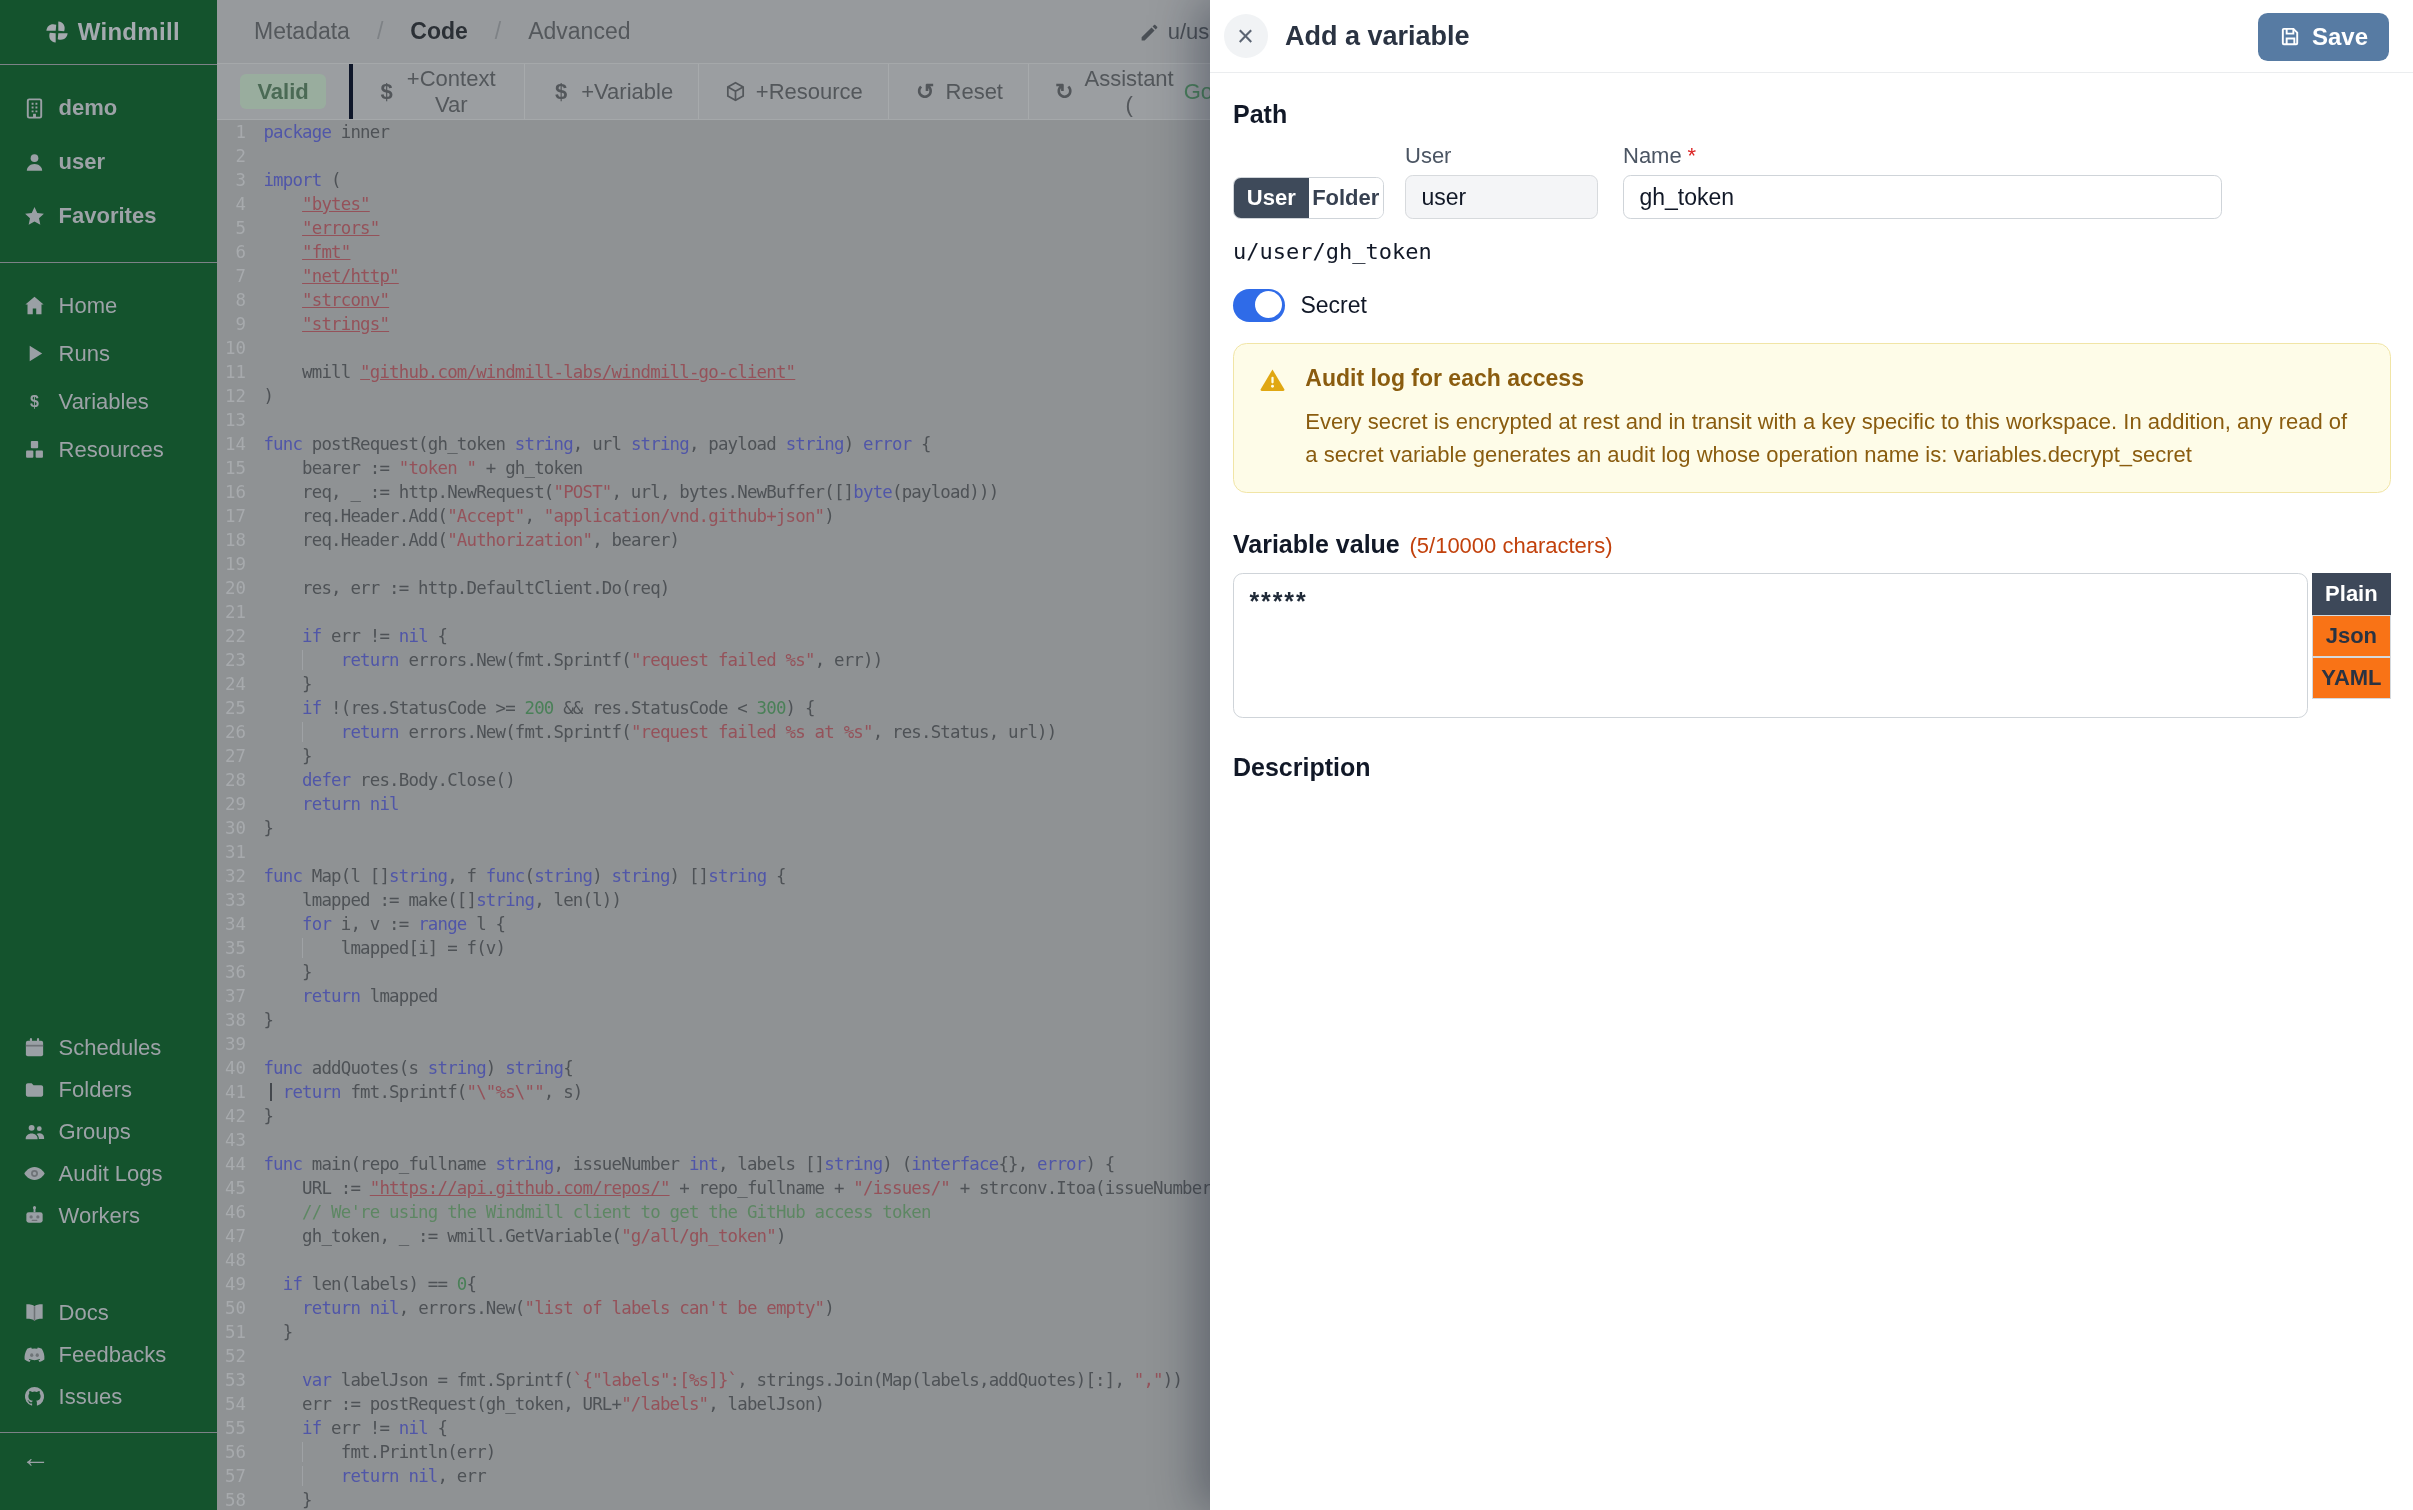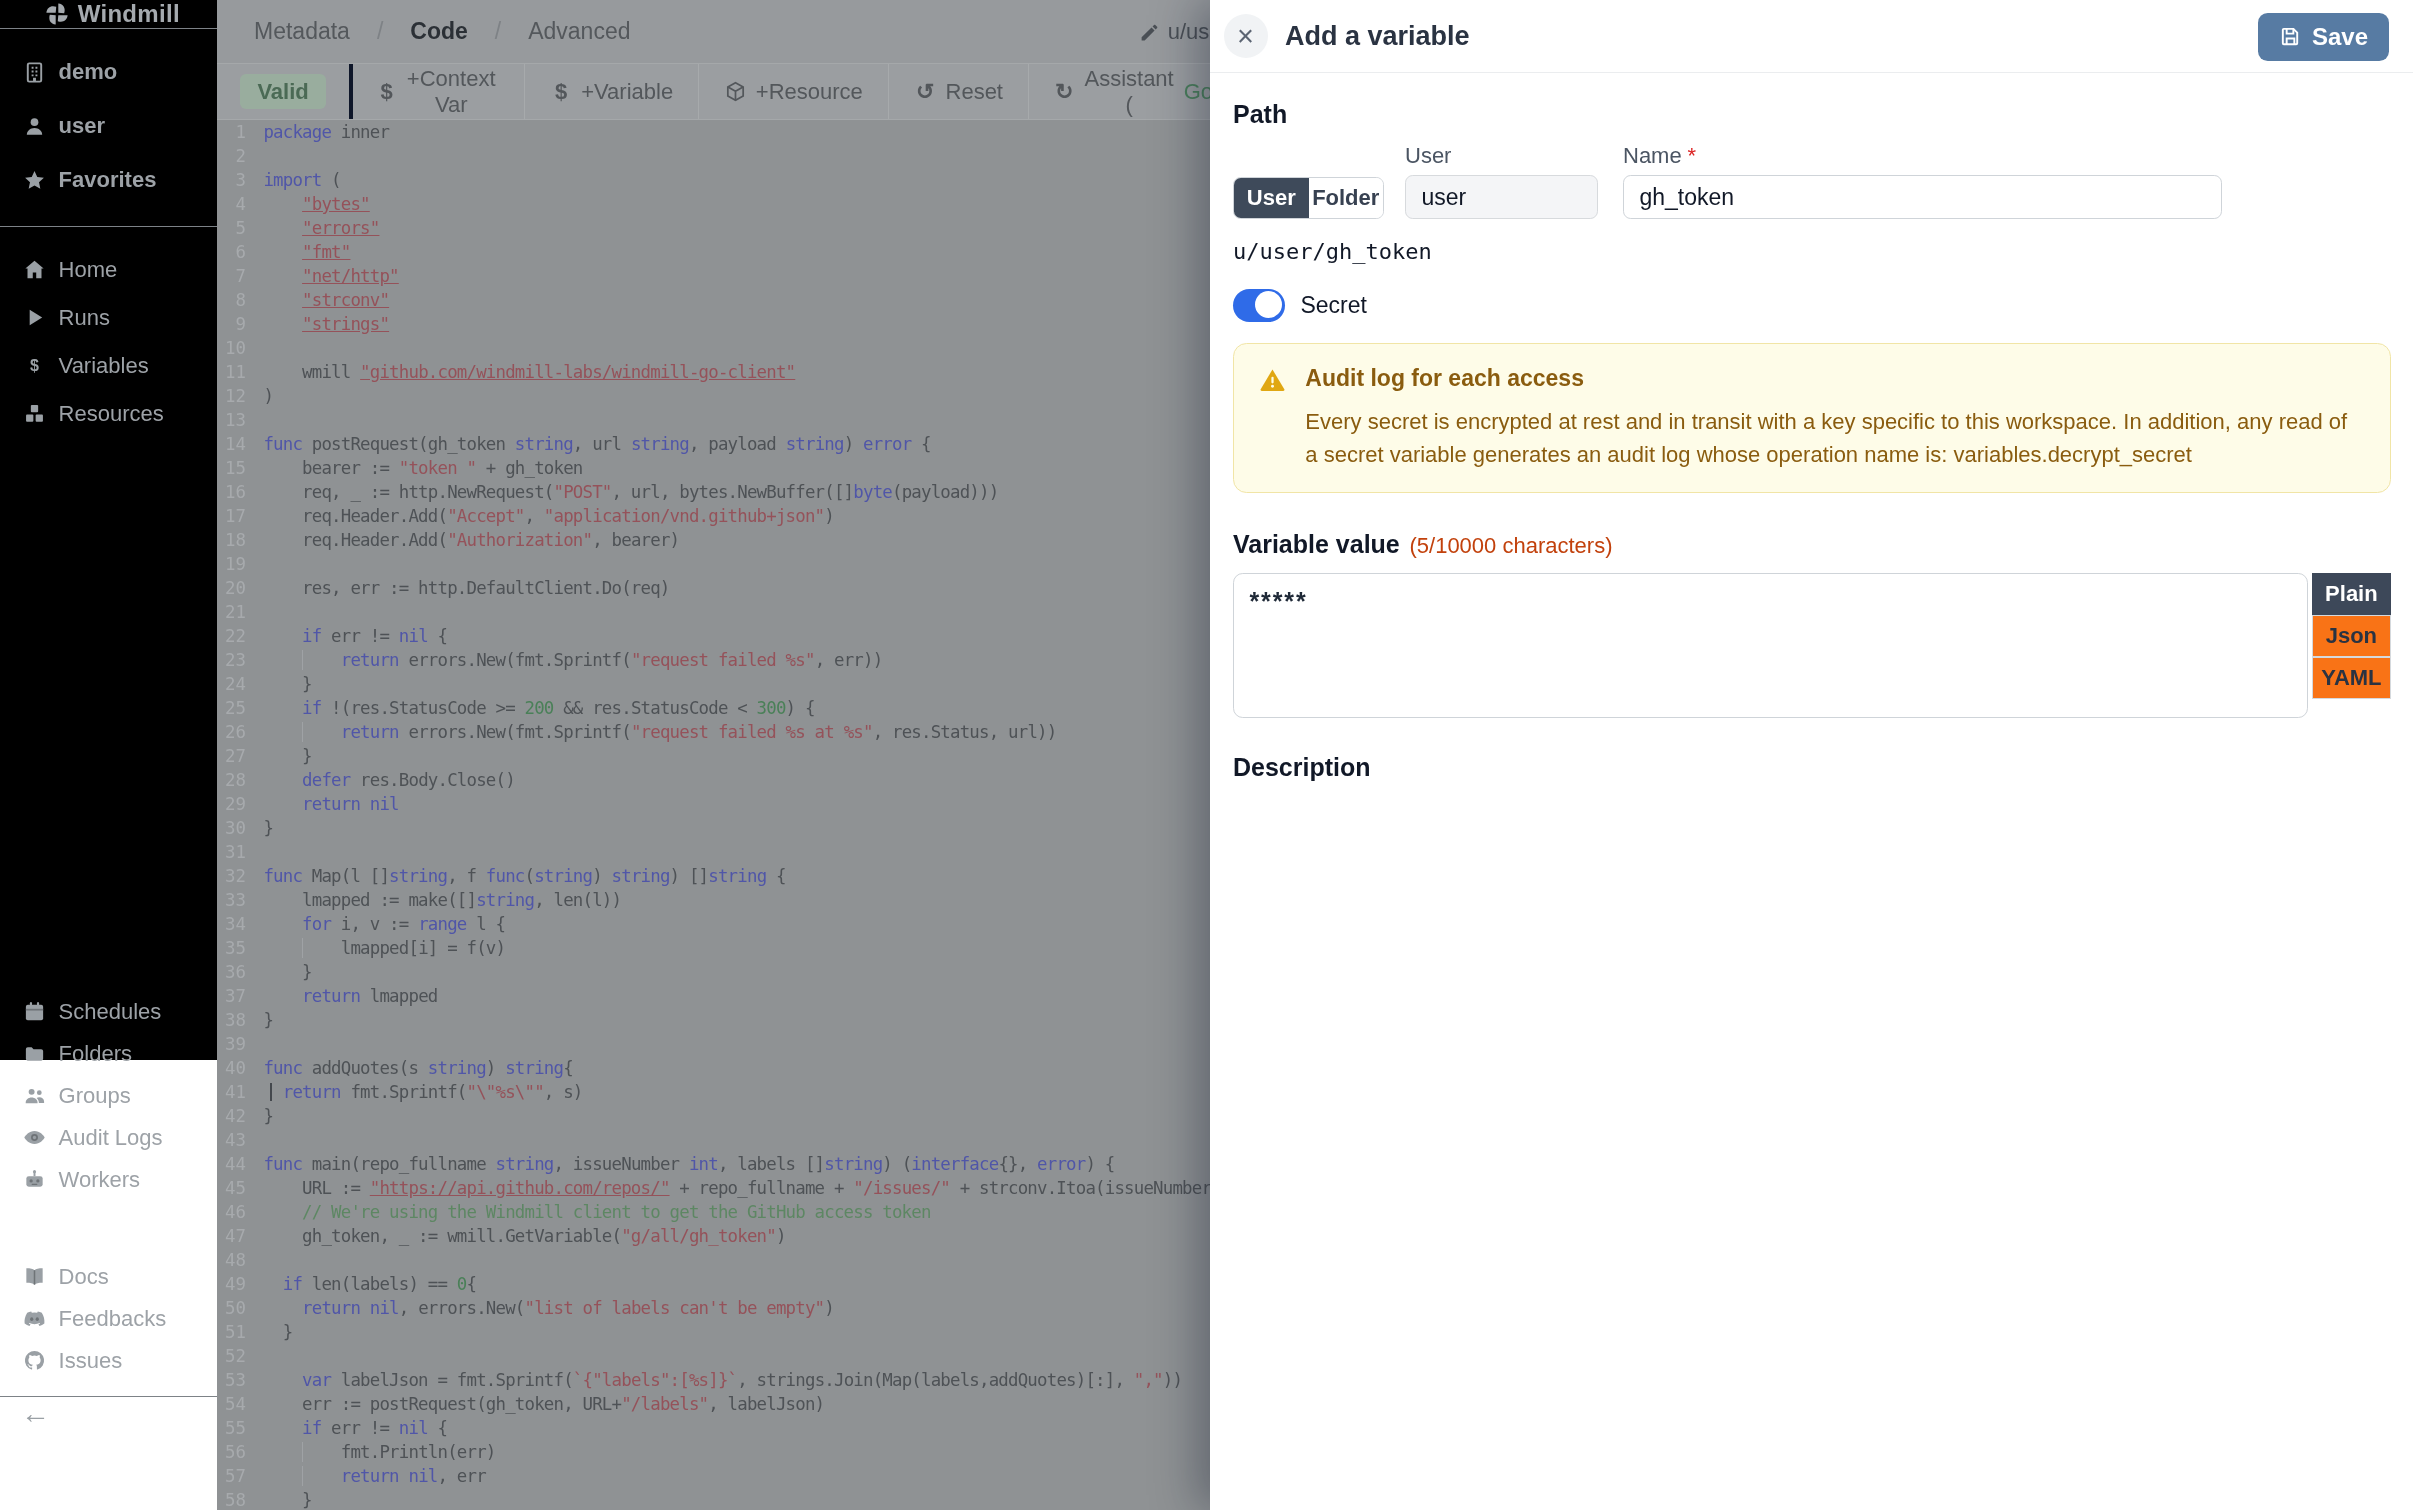--- a/index.html
+++ b/index.html
@@ -1,21 +1,21 @@
 <!DOCTYPE html>
 <html><head>
 <meta charset="utf-8">
 <style>
   * { margin:0; padding:0; box-sizing:border-box; }
   html,body { width:2414px; height:1510px; overflow:hidden; background:#fff;
     font-family:"Liberation Sans", sans-serif; }
 
   
-  .sidebar { position:absolute; left:0; top:0; width:217px; height:1060px;
-    background:#000000; display:flex; flex-direction:column; }
+  .sidebar { position:absolute; left:0; top:0; width:217px; height:1510px;
+    background:#14532d; display:flex; flex-direction:column; }
   .logo-row { height:65px; display:flex; align-items:center; padding-left:44px;
     border-bottom:1px solid #7d8287; color:#a5aaaf; }
   .logo-row .icn { width:26px; height:26px; }
   .logo-txt { font-size:24px; font-weight:bold; margin-left:7.7px; letter-spacing:0.3px; }
   .sb-group { display:flex; flex-direction:column;justify-content:center; }
   .sb-item { display:flex; align-items:center; padding-left:23px; color:#9da2a7; cursor:pointer; }
   .sb-item .icn { width:23px; height:23px; flex:none; color:#9aa0a5; }
   .sb-item .lbl { margin-left:12.6px; font-size:22px; }
   .ws .sb-item { height:54px; font-weight:600; }
   .nav .sb-item { height:48px; }

